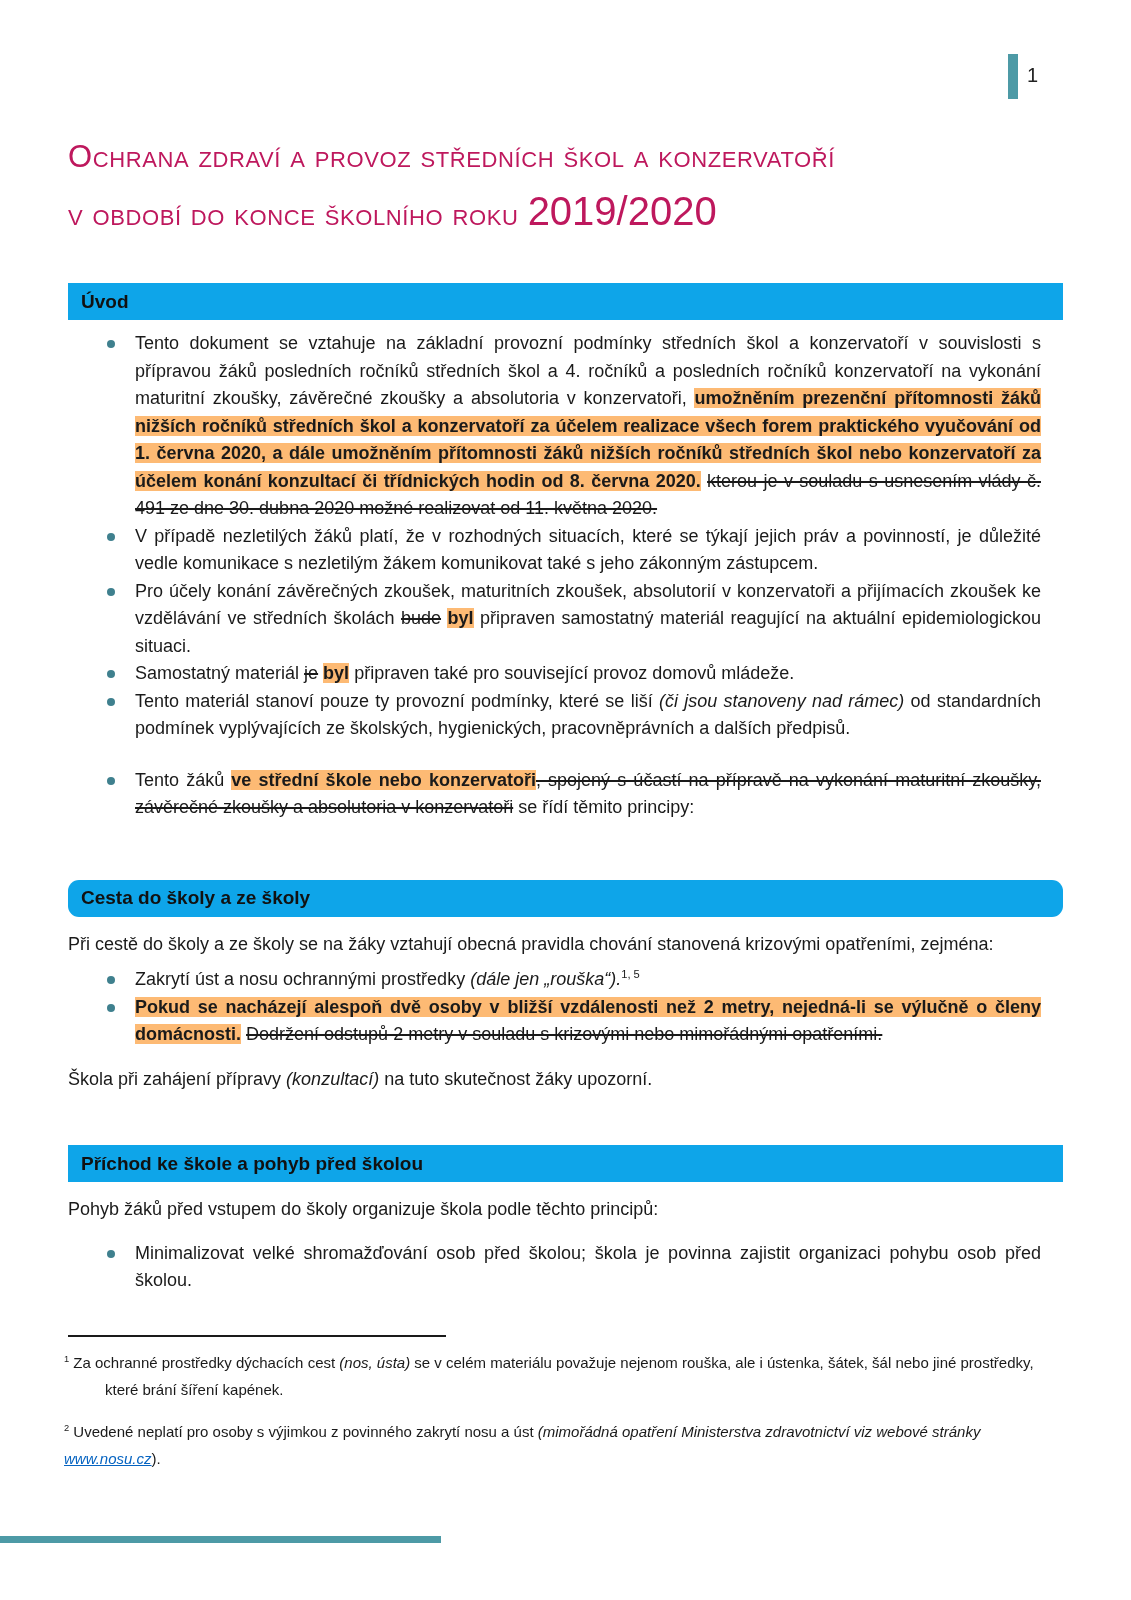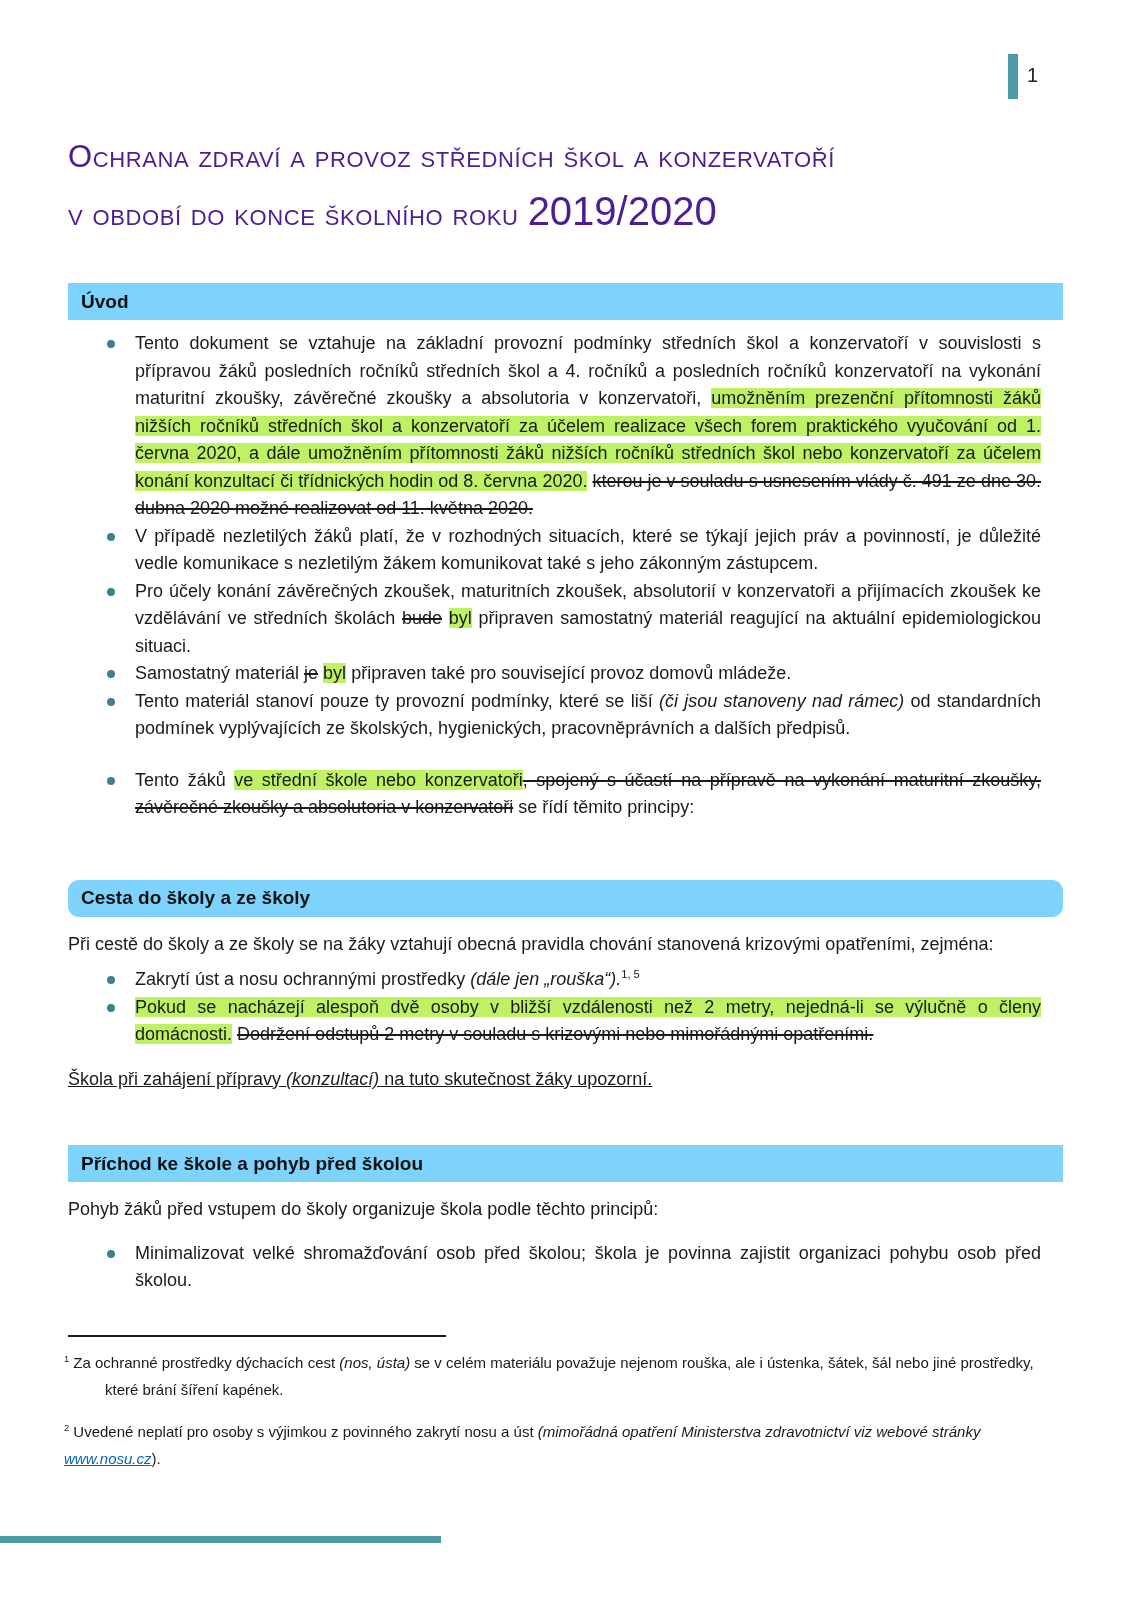--- a/index.html
+++ b/index.html
@@ -27,29 +27,29 @@
 
   
   .doc-title {
     position:absolute; left:68px; top:130px;
     width:1000px;
     font-variant:small-caps;
     font-weight:400;
     font-size:31px;
     line-height:54px;
     letter-spacing:0.6px;
-    color:#4c1d95;
+    color:#be185d;
   }
   .title-year { font-size:40px; letter-spacing:0; }
 
   
   .band {
     margin-left:68px; margin-right:68px;
     height:37px;
-    background:#7dd3fc;
+    background:#0ea5e9;
     display:flex; align-items:center;
     padding-left:13px;
     font-weight:bold; font-size:19px; color:#111;
   }
   .band-uvod   { margin-top:283px; }
   .band-cesta  { margin-top:58px;border-radius:11px; }
   .band-prichod{ margin-top:52px; }
 
   
   .para {
@@ -75,21 +75,21 @@
   }
   li.gap-top { margin-top:24px; }
   li.li-struck::after {
     content:'';
     position:absolute; left:-3px; top:13px;
     width:33px; height:2px;
     background:#1a1a1a;
   }
 
   
-  .hl { background:#bef264; }
+  .hl { background:#fdba74;font-weight:bold; }
   .st { text-decoration:line-through; text-decoration-thickness:2px; }
   .it { font-style:italic; }
   sup { font-size:0.62em; vertical-align:super; line-height:0; }
   .link { color:#0563c1; text-decoration:underline; font-style:italic; cursor:pointer; }
 
   
   .fn-rule {
     margin:40px 0 0 68px;
     width:378px;
     border-top:2px solid #1a1a1a;
@@ -140,21 +140,21 @@
     <span>Cesta do školy a ze školy</span>
   </div>
 
   <p class="para"><span>Při cestě do školy a ze školy se na žáky vztahují obecná pravidla chování stanovená krizovými opatřeními, zejména:</span></p>
 
   <ul class="bullets" style="margin-top:8px;">
     <li><span>Zakrytí úst a nosu ochrannými prostředky </span><span class="it">(dále jen „rouška“).</span><sup>1, 5</sup></li>
     <li><span class="hl">Pokud se nacházejí alespoň dvě osoby v bližší vzdálenosti než 2 metry, nejedná-li se výlučně o členy domácnosti.</span><span> </span><span class="st">Dodržení odstupů 2 metry v souladu s krizovými nebo mimořádnými opatřeními.</span></li>
   </ul>
 
-  <p class="para" style="margin-top:17px;text-decoration:underline;"><span>Škola při zahájení přípravy </span><span class="it">(konzultací)</span><span> na tuto skutečnost žáky upozorní.</span></p>
+  <p class="para" style="margin-top:17px;"><span>Škola při zahájení přípravy </span><span class="it">(konzultací)</span><span> na tuto skutečnost žáky upozorní.</span></p>
 
   <div class="band band-prichod">
     <span>Příchod ke škole a pohyb před školou</span>
   </div>
 
   <p class="para"><span>Pohyb žáků před vstupem do školy organizuje škola podle těchto principů:</span></p>
 
   <ul class="bullets" style="margin-top:16px;">
     <li><span>Minimalizovat velké shromažďování osob před školou; škola je povinna zajistit organizaci pohybu osob před školou.</span></li>
   </ul>

